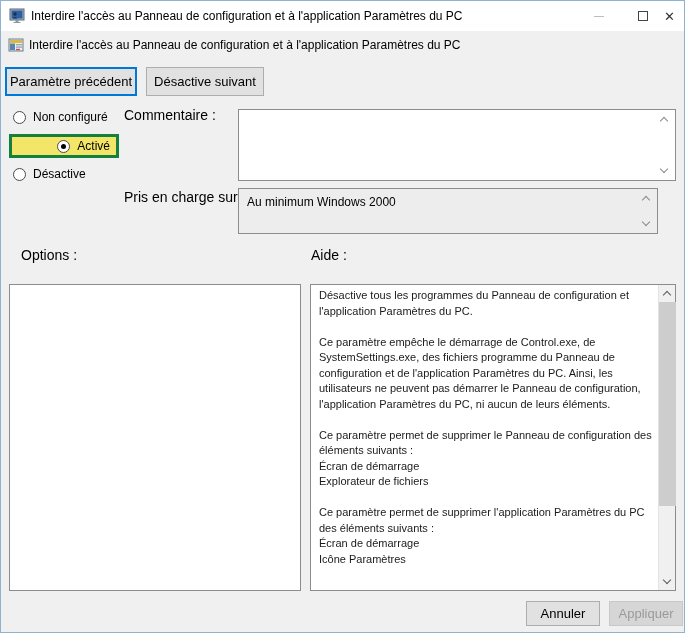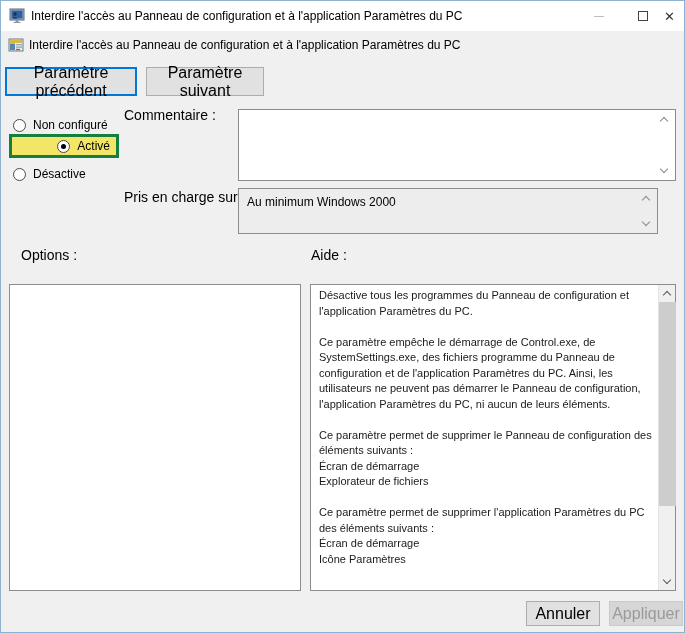--- a/index.html
+++ b/index.html
@@ -29,29 +29,29 @@
   .close-glyph{ font-size:13px; color:#333; line-height:1; }
 
   
   .header-strip{ position:absolute; left:0; top:30px; right:0; height:28px; background:#f0f0f0; }
   .header-icon{ position:absolute; left:7px; top:36px; width:16px; height:16px; }
   .header-title{ position:absolute; left:28px; top:30px; line-height:28px; font-size:12px; white-space:nowrap; }
 
   
   .btn{
     position:absolute; background:#e1e1e1; border:1px solid #adadad;
-    font-family:"Liberation Sans",sans-serif; font-size:16px; color:#000;
+    font-family:"Liberation Sans",sans-serif; font-size:13px; color:#000;
     display:flex; align-items:center; justify-content:center; cursor:default;
   }
   .btn-prev{ left:4px; top:66px; width:132px; height:29px; border:2px solid #0078d7; }
   .btn-next{ left:145px; top:66px; width:118px; height:29px; }
 
   
   .radio-row{ position:absolute; left:8px; height:24px; display:flex; align-items:center; gap:7px; padding:0 6px 0 4px; }
-  .radio-row.r0{ top:112px; }
+  .radio-row.r0{ top:104px; }
   .radio-row.r1{ top:133px; width:110px; background:#f3e567; border:3px solid #15803d;justify-content:flex-end; }
   .radio-row.r2{ top:161px; }
   .radio-circle{ width:13px; height:13px; border:1px solid #4a4a4a; border-radius:50%; background:#fff; position:relative; flex:0 0 auto; }
   .radio-circle.sel::after{ content:""; position:absolute; left:3px; top:3px; width:5px; height:5px; border-radius:50%; background:#000; }
   .radio-label{ white-space:nowrap; }
 
   
   .lbl{ position:absolute; font-size:14px; white-space:nowrap; }
   .lbl-comment{ left:123px; top:106px; }
   .lbl-supported{ left:123px; top:188px; }
@@ -132,21 +132,21 @@
     <rect x="1" y="2" width="14" height="12" fill="#e8eef5" stroke="#6b7b8c" stroke-width="1"></rect>
     <rect x="2" y="3" width="12" height="3" fill="#d9b944"></rect>
     <rect x="2" y="6.5" width="5" height="6.5" fill="#5b85b0"></rect>
     <rect x="8" y="7" width="6" height="1.4" fill="#9aa7b4"></rect>
     <rect x="8" y="9.4" width="6" height="1.4" fill="#9aa7b4"></rect>
     <rect x="8" y="11.8" width="4" height="1.4" fill="#c6533d"></rect>
   </svg>
   <span class="header-title">Interdire l'accès au Panneau de configuration et à l'application Paramètres du PC</span>
 
   <button class="btn btn-prev">Paramètre précédent</button>
-  <button class="btn btn-next">Paramètre suivant</button>
+  <button class="btn btn-next">Désactive suivant</button>
 
   <div class="radio-row r0">
     <span class="radio-circle"></span>
     <span class="radio-label">Non configuré</span>
   </div>
   <div class="radio-row r1">
     <span class="radio-circle sel"></span>
     <span class="radio-label">Activé</span>
   </div>
   <div class="radio-row r2">

